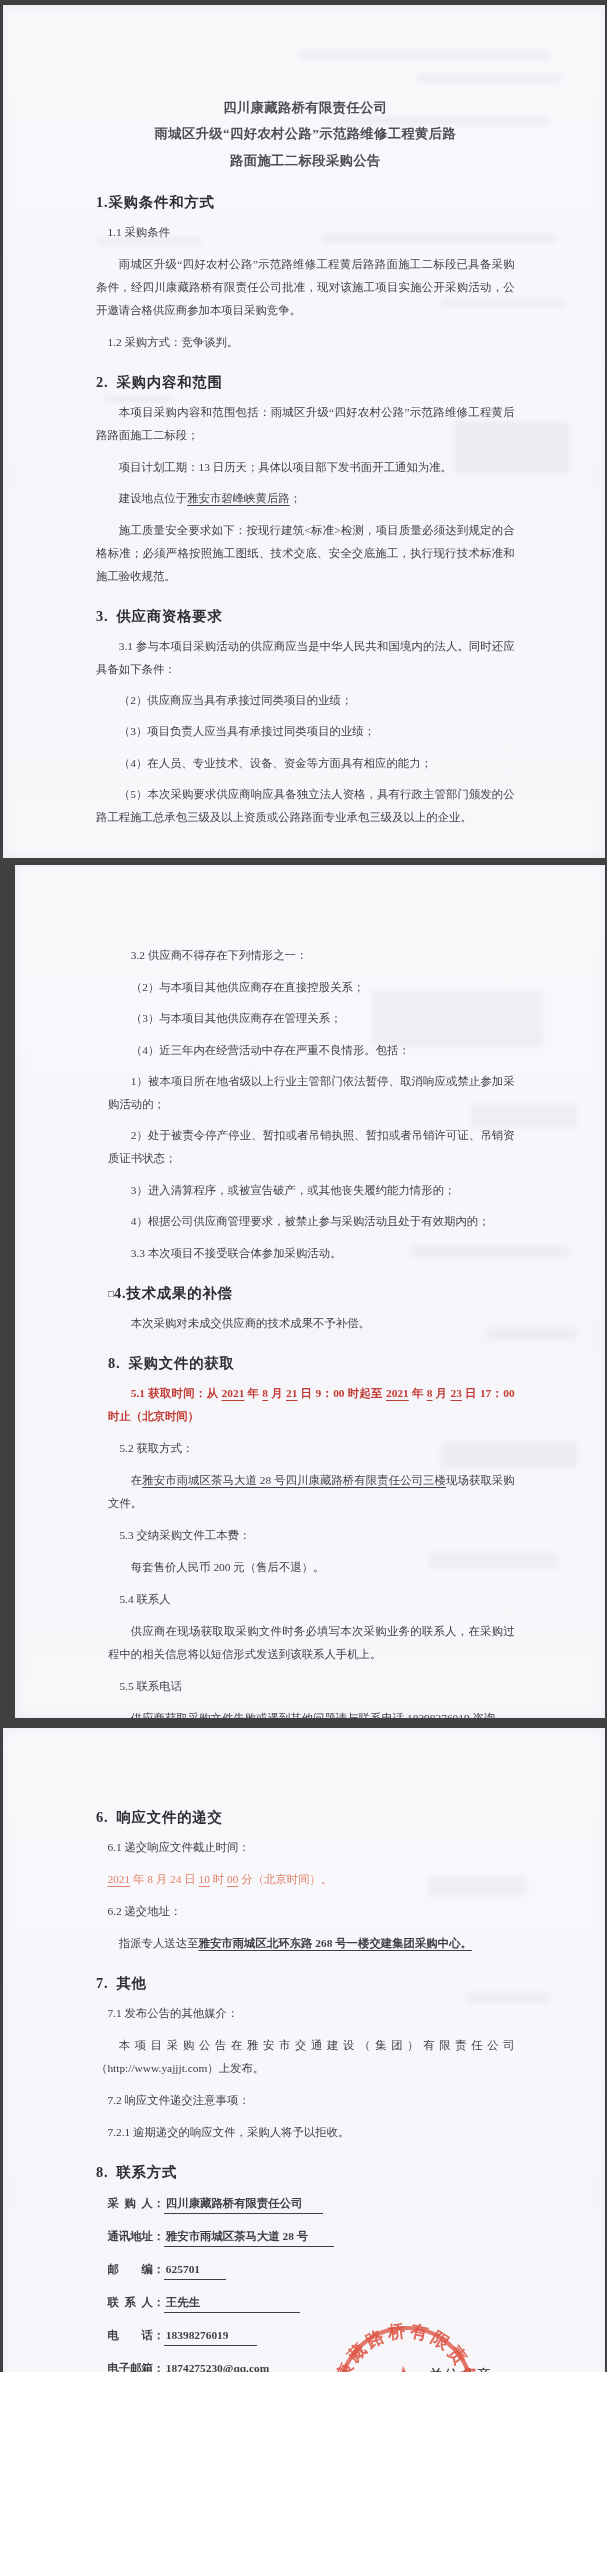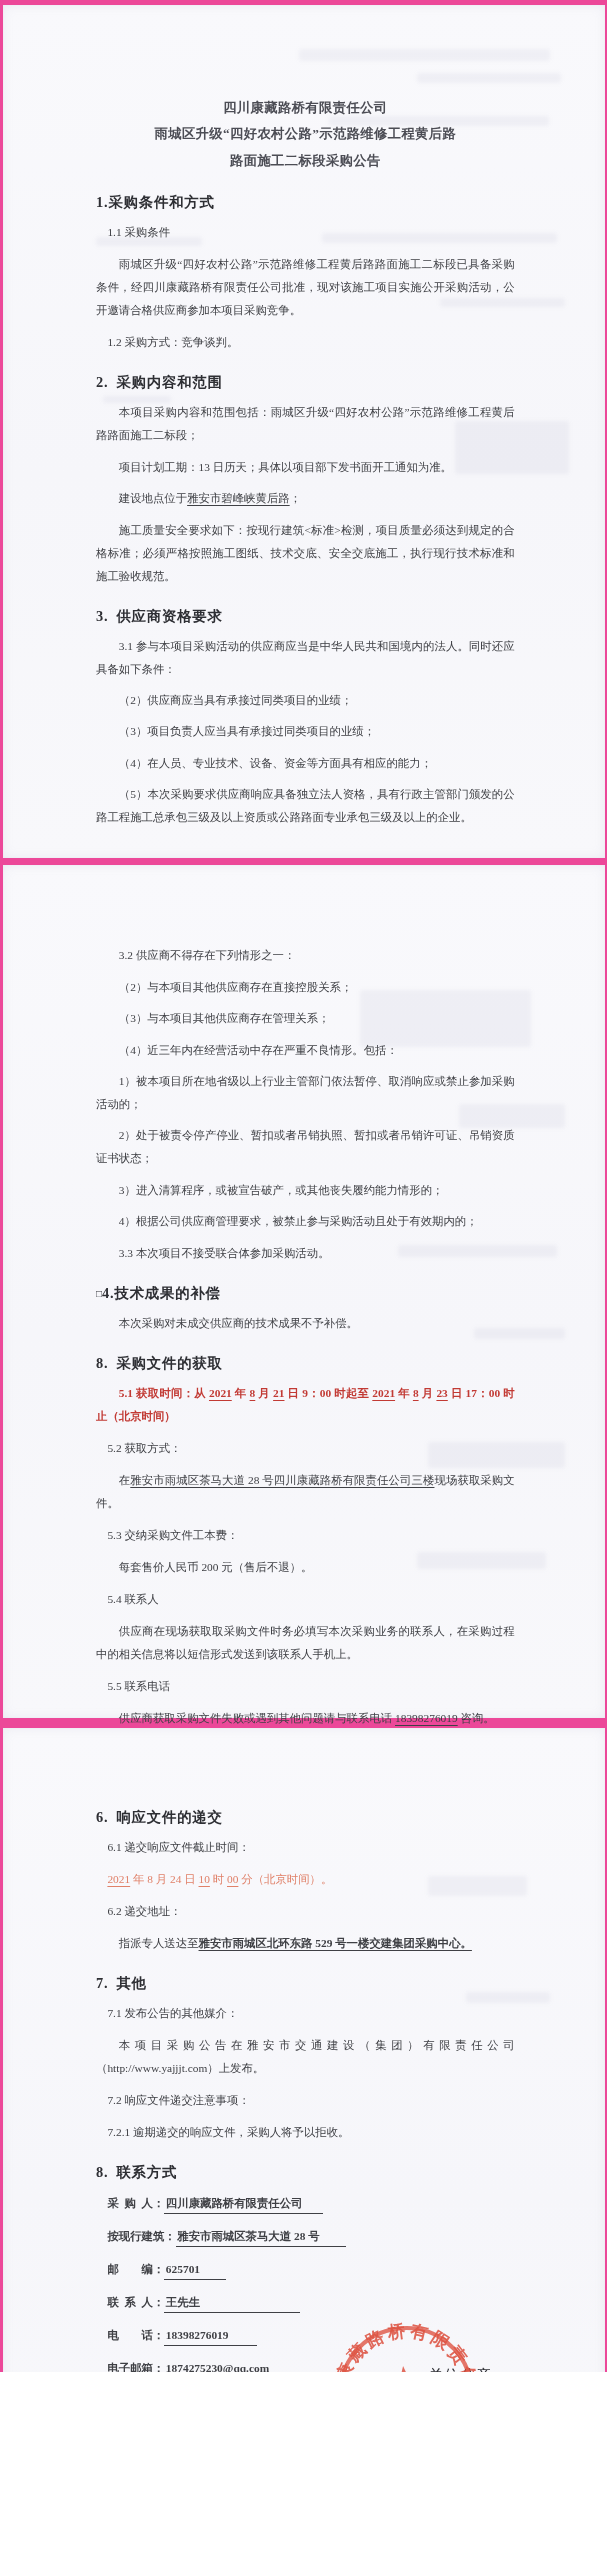--- a/index.html
+++ b/index.html
@@ -1,24 +1,24 @@
 <!DOCTYPE html>
 <html style="font-size:12px"><head>
 <meta charset="utf-8">
 <style>
   html,body{margin:0;padding:0;background:#ffffff;}
   body{width:607px;font-family:"Liberation Serif","DejaVu Serif",serif;}
-  .canvas{position:relative;width:607px;height:2372px;background:#ec4899;overflow:hidden;}
+  .canvas{position:relative;width:607px;height:2372px;background:#404040;overflow:hidden;}
   .page{
     position:absolute;left:3px;right:2.3px;
     background:linear-gradient(180deg,#f9f9fc 0%,#f6f6fa 55%,#f8f8fb 100%);
     box-shadow:inset 0 0 10.6px rgba(150,150,180,.14), inset 0 0 0.8px rgba(120,120,150,.25);
   }
   .page-1{top:4.6px;height:853px;}
-  .page-2{top:865px;height:853px;}
+  .page-2{top:865px;height:853px;margin-left:12px;}
   .page-3{top:1728px;height:848px;}
   .page-content{position:relative;padding:0 90px 0 93px;color:#3f4045;font-size:11.4px;}
   .page-1 .page-content{padding-top:90px;}
   .page-2 .page-content{padding-top:71px;}
   .page-3 .page-content{padding-top:61px;}
 
   .blk{text-align:justify;}
   .title{
     text-align:center;font-size:13.3px;font-weight:600;line-height:26.6px;
     color:#4c4d55;letter-spacing:0.4px;margin:0;
@@ -122,29 +122,29 @@
       <div class="bleed" style="left: 425px; top: 577px; width: 137px; height: 26px;"></div>
       <div class="bleed" style="left: 414px; top: 687px; width: 129px; height: 16.7px;"></div>
     </div>
 
   <div class="page page-3">
     <div class="page-content">
         <div class="blk h1"><span>6. 响应文件的递交</span></div>
         <div class="blk sub"><span>6.1 递交响应文件截止时间：</span></div>
         <div class="blk sub salmon"><span class="u">2021</span><span> 年 8 月 24 日 </span><span class="u">10</span><span> 时 </span><span class="u">00</span><span> 分（北京时间）。</span></div>
         <div class="blk sub"><span>6.2 递交地址：</span></div>
-        <div class="blk p"><span>指派专人送达至</span><span class="u b">雅安市雨城区北环东路 529 号一楼交建集团采购中心。</span></div>
+        <div class="blk p"><span>指派专人送达至</span><span class="u b">雅安市雨城区北环东路 268 号一楼交建集团采购中心。</span></div>
         <div class="blk h1"><span>7. 其他</span></div>
         <div class="blk sub"><span>7.1 发布公告的其他媒介：</span></div>
         <div class="blk p"><span>本项目采购公告在雅安市交通建设（集团）有限责任公司（http://www.yajjjt.com）上发布。</span></div>
         <div class="blk sub"><span>7.2 响应文件递交注意事项：</span></div>
         <div class="blk sub"><span>7.2.1 逾期递交的响应文件，采购人将予以拒收。</span></div>
         <div class="blk h1"><span>8. 联系方式</span></div>
         <div class="blk contact"><span>采 购 人：</span><span class="fill" style="min-width: 156px;">四川康藏路桥有限责任公司</span></div>
-        <div class="blk contact"><span>按现行建筑：</span><span class="fill" style="min-width: 167px;">雅安市雨城区茶马大道 28 号</span></div>
+        <div class="blk contact"><span>通讯地址：</span><span class="fill" style="min-width: 167px;">雅安市雨城区茶马大道 28 号</span></div>
         <div class="blk contact"><span>邮　　编：</span><span class="fill" style="min-width: 59px;">625701</span></div>
         <div class="blk contact"><span>联 系 人：</span><span class="fill" style="min-width: 133px;">王先生</span></div>
         <div class="blk contact"><span>电　　话：</span><span class="fill" style="min-width: 90px;">18398276019</span></div>
         <div class="blk contact"><span>电子邮箱：</span><span class="fill" style="min-width: 133px;">1874275230@qq.com</span></div>
       </div>
 
     <div class="seal-wrap">
       <div class="sig-line"></div>
       <div class="seal-label">单位公章</div>
       <div class="seal-date"><span class="u">2021</span><span> 年 </span><span class="u">8</span><span> 月 </span><span class="u">20</span><span> 日</span></div>

